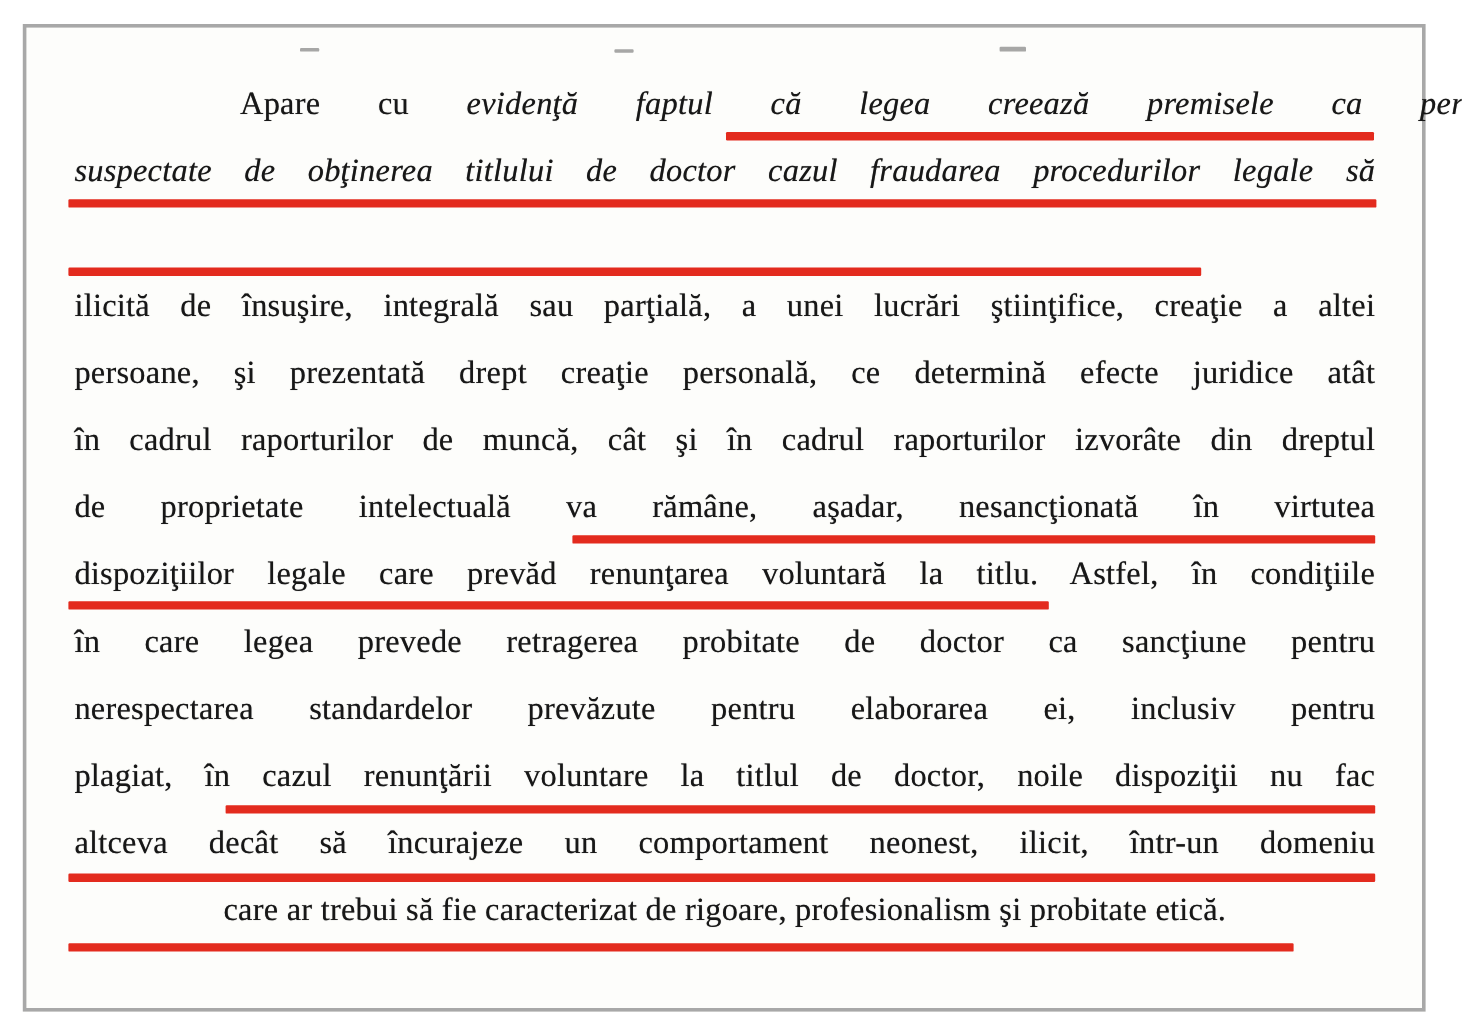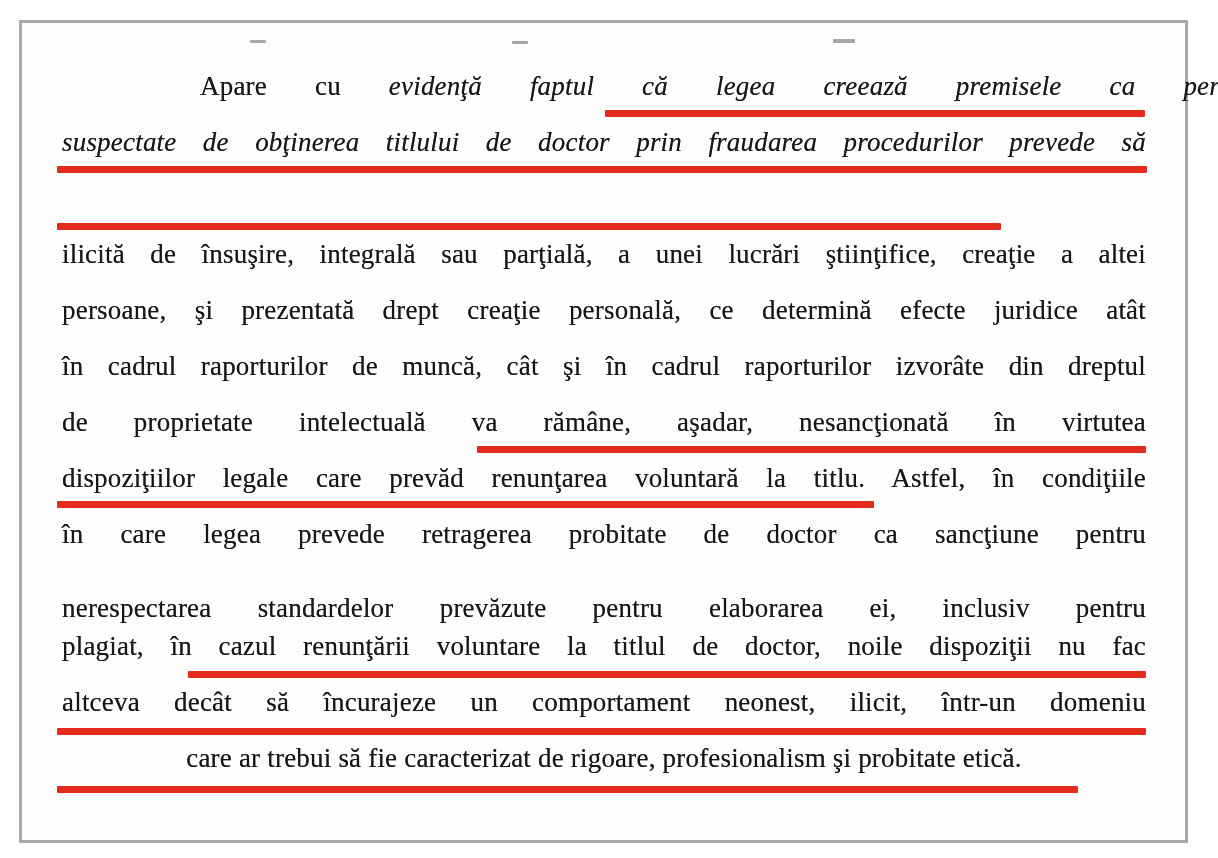--- a/index.html
+++ b/index.html
@@ -74,25 +74,25 @@
   <div class="underline" style="left: 605px; top: 110px; width: 540px; height: 7px;"></div>
   <div class="underline" style="left: 57px; top: 166px; width: 1090px; height: 7px;"></div>
   <div class="underline" style="left: 57px; top: 223px; width: 944px; height: 7px;"></div>
   <div class="underline" style="left: 477px; top: 446px; width: 669px; height: 7px;"></div>
   <div class="underline" style="left: 57px; top: 501px; width: 817px; height: 7px;"></div>
   <div class="underline" style="left: 188px; top: 671px; width: 958px; height: 7px;"></div>
   <div class="underline" style="left: 57px; top: 728px; width: 1089px; height: 7px;"></div>
   <div class="underline" style="left: 57px; top: 786px; width: 1021px; height: 7px;"></div>
 
   <div class="tl j indent" style="top:58px"><span class="rm">Apare cu </span><span class="it">evidenţă faptul că legea creează premisele ca persoane</span></div>
-  <div class="tl j it" style="top:114px"><span>suspectate de obţinerea titlului de doctor prin fraudarea procedurilor prevede să</span></div>
+  <div class="tl j it" style="top:114px"><span>suspectate de obţinerea titlului de doctor cazul fraudarea procedurilor legale să</span></div>
   <div class="tl j" style="top:226px"><span>ilicită de însuşire, integrală sau parţială, a unei lucrări ştiinţifice, creaţie a altei</span></div>
   <div class="tl j" style="top:282px"><span>persoane, şi prezentată drept creaţie personală, ce determină efecte juridice atât</span></div>
   <div class="tl j" style="top:338px"><span>în cadrul raporturilor de muncă, cât şi în cadrul raporturilor izvorâte din dreptul</span></div>
   <div class="tl j" style="top:394px"><span>de proprietate intelectuală va rămâne, aşadar, nesancţionată în virtutea</span></div>
   <div class="tl j" style="top:450px"><span>dispoziţiilor legale care prevăd renunţarea voluntară la titlu. Astfel, în condiţiile</span></div>
   <div class="tl j" style="top:506px"><span>în care legea prevede retragerea probitate de doctor ca sancţiune pentru</span></div>
-  <div class="tl j" style="top:580px"><span>nerespectarea standardelor prevăzute pentru elaborarea ei, inclusiv pentru</span></div>
+  <div class="tl j" style="top:562px"><span>nerespectarea standardelor prevăzute pentru elaborarea ei, inclusiv pentru</span></div>
   <div class="tl j" style="top:618px"><span>plagiat, în cazul renunţării voluntare la titlul de doctor, noile dispoziţii nu fac</span></div>
   <div class="tl j" style="top:674px"><span>altceva decât să încurajeze un comportament neonest, ilicit, într-un domeniu</span></div>
   <div class="tl l" style="top:730px"><span>care ar trebui să fie caracterizat de rigoare, profesionalism şi probitate etică.</span></div>
 
 </div>
 
 </body></html>

